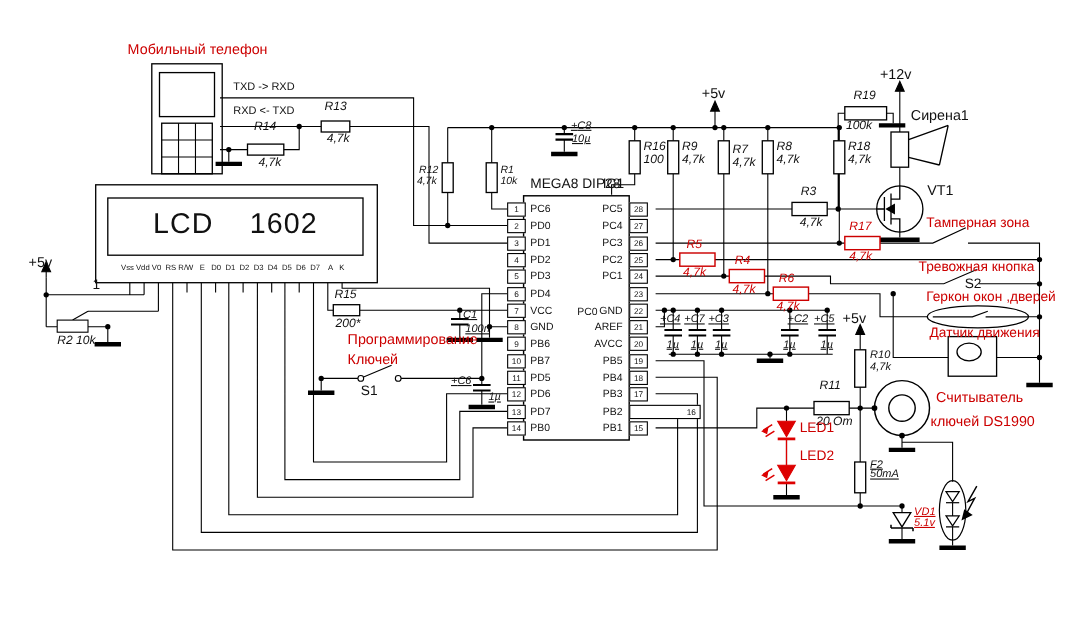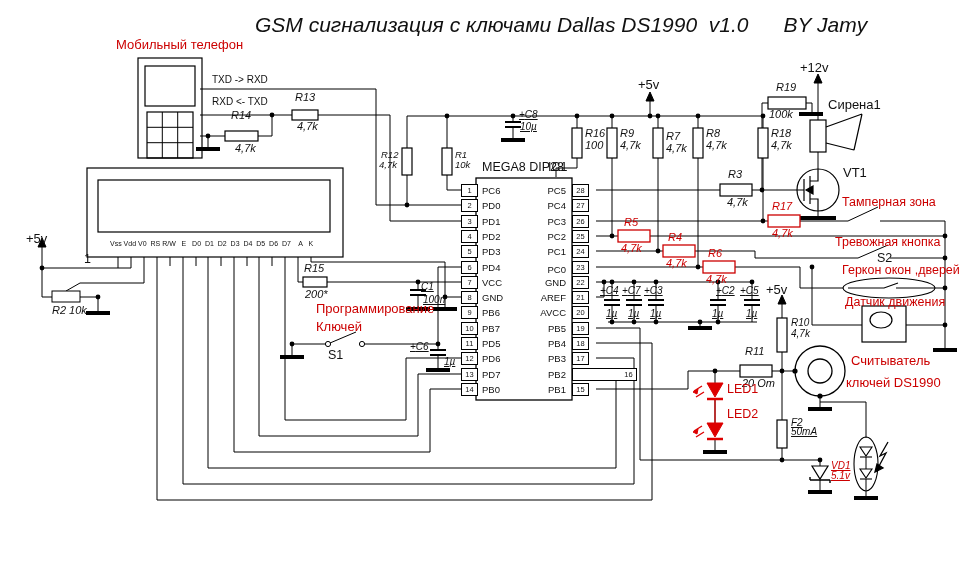--- a/index.html
+++ b/index.html
@@ -259,35 +259,35 @@
     <path d="M860 457 H872"></path>
     <polygon points="860,469 872,469 866,478"></polygon>
     <path d="M860 479 H872"></path>
   </g>
   <g stroke="#000" stroke-width="1.3" fill="#000">
     <path d="M888 442 L880 456 L886 453 L878 468" fill="none"></path>
     <polygon points="875,472 877,464 883,468"></polygon>
   </g>
 </svg>
 
-  <div class="lab it f21" style="left:255px;top:14px;">GSM сигнализация с ключами Dallas DS1990  v1.0      BY Jamy</div>
 
   <div class="lab red f13" style="left:116px;top:38px;">Мобильный телефон</div>
   <div class="lab f10" style="left:212px;top:75px;">TXD -&gt; RXD</div>
   <div class="lab f10" style="left:212px;top:97px;">RXD &lt;- TXD</div>
 
   <div class="lab it f11" style="left:295px;top:92px;">R13</div>
   <div class="lab it f11" style="left:297px;top:121px;">4,7k</div>
   <div class="lab it f11" style="left:231px;top:110px;">R14</div>
   <div class="lab it f11" style="left:235px;top:143px;">4,7k</div>
 
   <div class="lab f13" style="left:26px;top:232px;">+5v</div>
   <div class="lab f12" style="left:84px;top:253px;">1</div>
   <div class="lab it f11" style="left:52px;top:305px;">R2 10k</div>
 
+  <div class="lab lcdbig" style="left:98px;top:190px;width:232px;text-align:center;">LCD    1602</div>
   <div class="lab f7" style="left:110px;top:240px;">Vss Vdd V0  RS R/W   E   D0  D1  D2  D3  D4  D5  D6  D7    A   K</div>
 
   <div class="lab it f9" style="left:381px;top:150px;">R12</div>
   <div class="lab it f9" style="left:379px;top:160px;">4,7k</div>
   <div class="lab it f9" style="left:455px;top:150px;">R1</div>
   <div class="lab it f9" style="left:455px;top:160px;">10k</div>
 
   <div class="lab f12" style="left:482px;top:161px;">MEGA8 DIP28</div>
   <div class="lab f12" style="left:548px;top:161px;">IC1</div>
 
@@ -324,21 +324,21 @@
   <div class="rname" style="left:502px;top:185px;">PC5</div>
   <div class="pbox" style="left:572px;top:199px;">27</div>
   <div class="rname" style="left:502px;top:200px;">PC4</div>
   <div class="pbox" style="left:572px;top:215px;">26</div>
   <div class="rname" style="left:502px;top:216px;">PC3</div>
   <div class="pbox" style="left:572px;top:230px;">25</div>
   <div class="rname" style="left:502px;top:231px;">PC2</div>
   <div class="pbox" style="left:572px;top:245px;">24</div>
   <div class="rname" style="left:502px;top:246px;">PC1</div>
   <div class="pbox" style="left:572px;top:261px;">23</div>
-  <div class="rname" style="left:502px;top:264px;">PC0</div>
+  <div class="rname" style="left:502px;top:278px;text-align:center;">PC0</div>
   <div class="pbox" style="left:572px;top:276px;">22</div>
   <div class="rname" style="left:502px;top:277px;">GND</div>
   <div class="pbox" style="left:572px;top:291px;">21</div>
   <div class="rname" style="left:502px;top:292px;">AREF</div>
   <div class="pbox" style="left:572px;top:306px;">20</div>
   <div class="rname" style="left:502px;top:307px;">AVCC</div>
   <div class="pbox" style="left:572px;top:322px;">19</div>
   <div class="rname" style="left:502px;top:323px;">PB5</div>
   <div class="pbox" style="left:572px;top:337px;">18</div>
   <div class="rname" style="left:502px;top:338px;">PB4</div>

